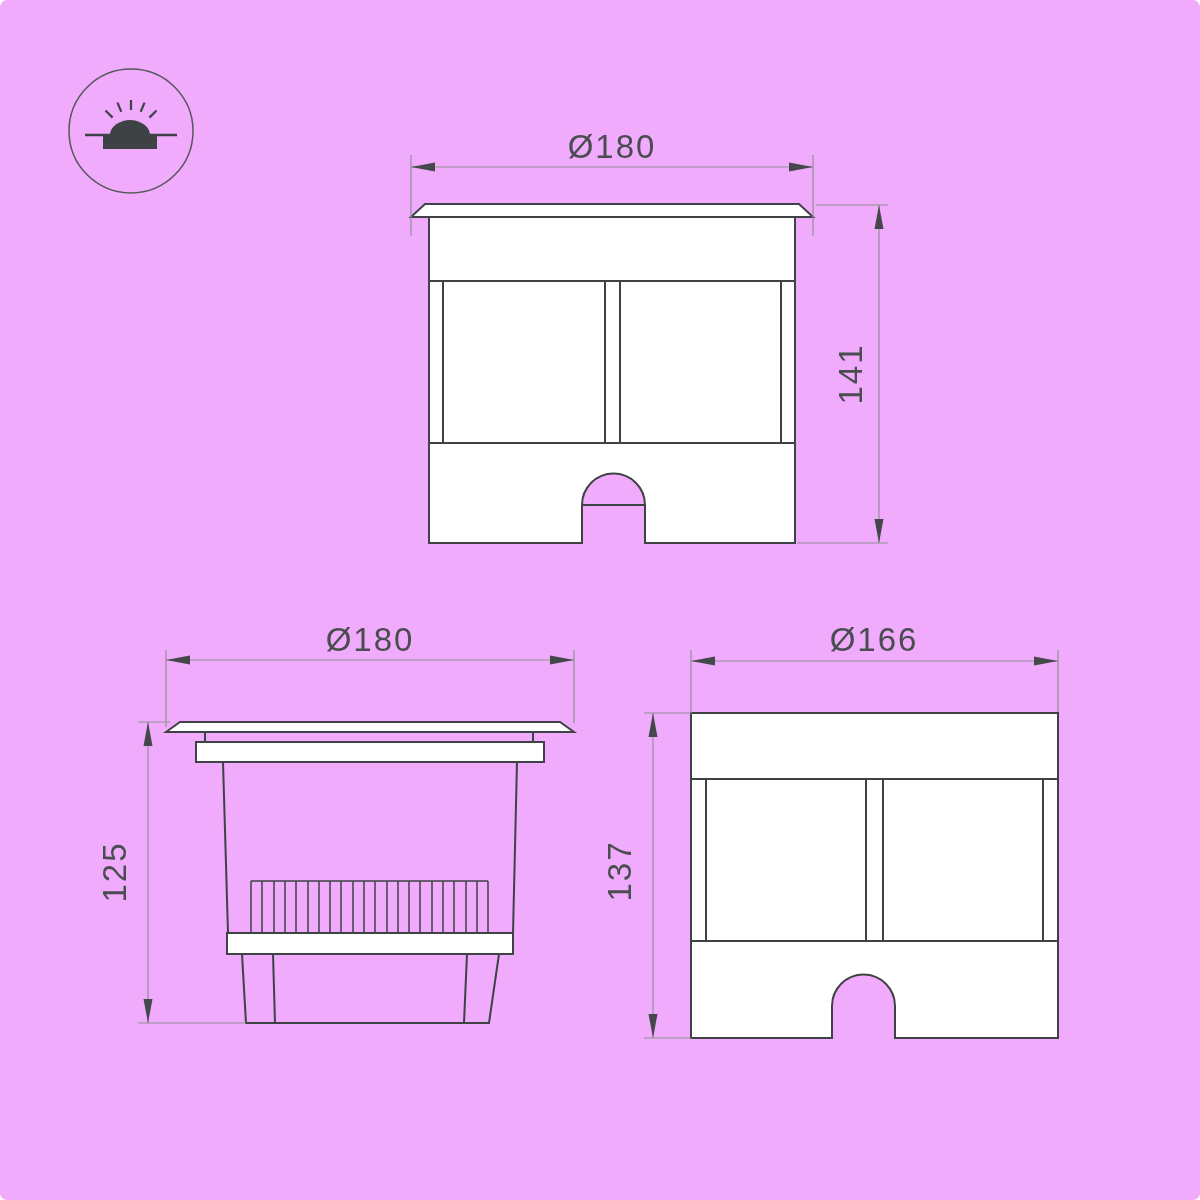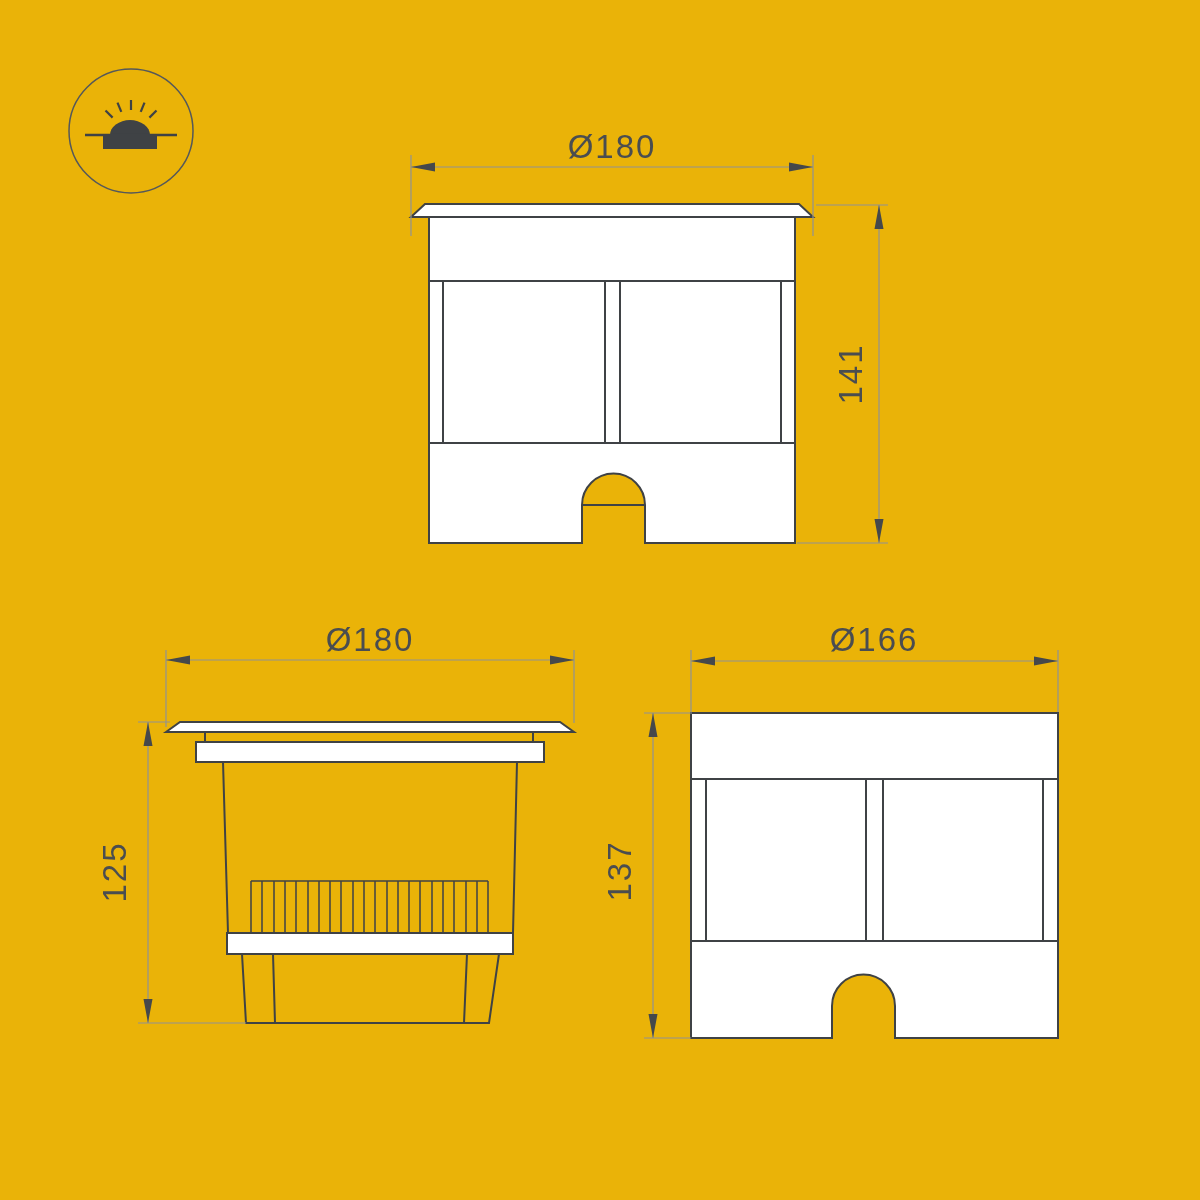--- a/index.html
+++ b/index.html
@@ -4,22 +4,23 @@
 <style>
   html, body {
     margin: 0;
     padding: 0;
     background: #ffffff;
   }
   .canvas {
     position: relative;
     width: 1200px;
     height: 1200px;
-    background: #eab308;
+    background: #f0abfc;
     font-family: "Liberation Sans", sans-serif;
+    border-radius: 7px;
   }
   svg { display: block; }
 
   
   .outline {
     stroke: #3f4245;
     stroke-width: 2;
     fill: none;
     stroke-linejoin: miter;
     stroke-linecap: butt;

